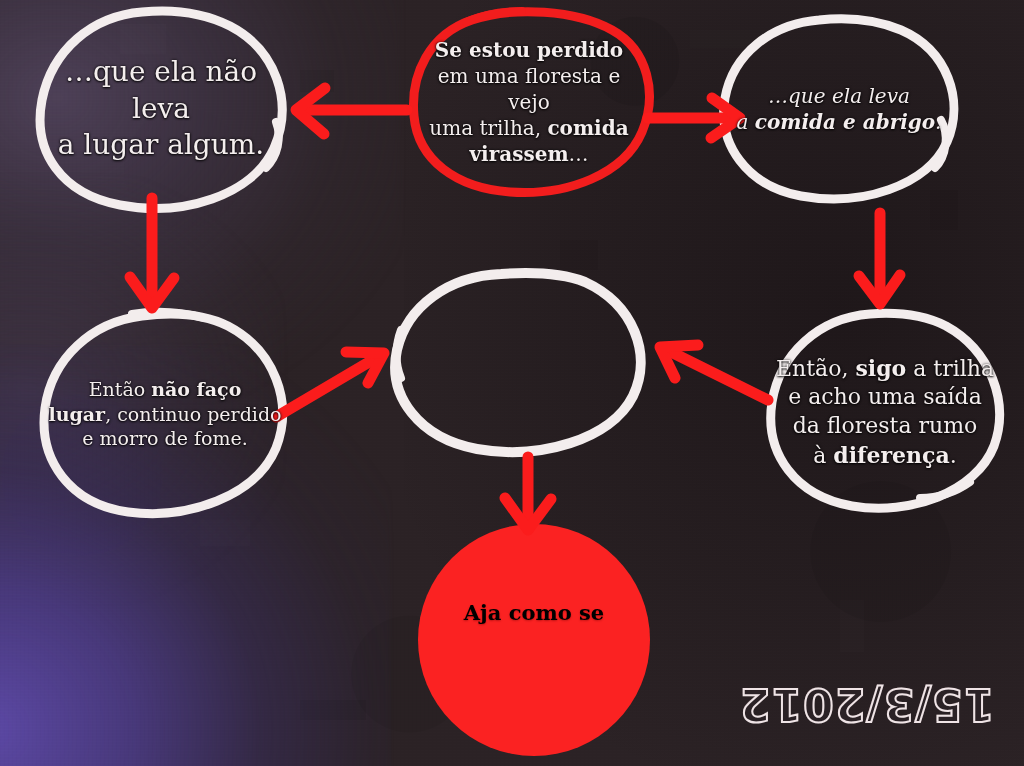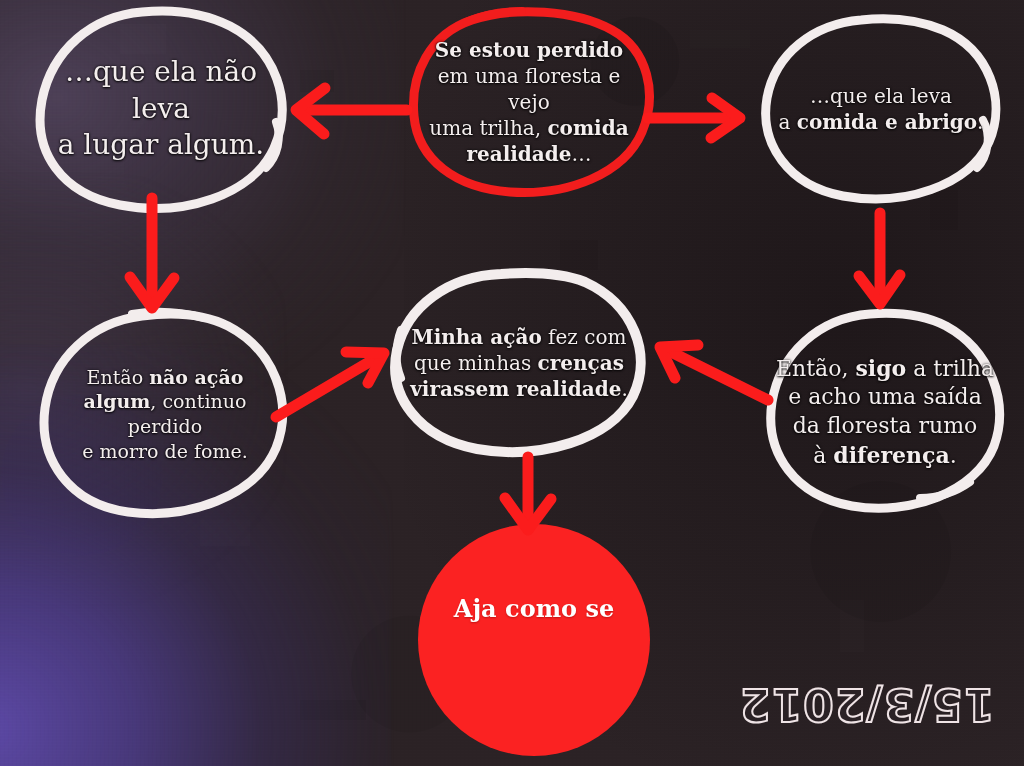--- a/index.html
+++ b/index.html
@@ -147,24 +147,24 @@
   
   #b-action {
     position: absolute;
     border-radius: 50%;
     background: #fb2222;
     display: flex;
     align-items: center;
     justify-content: center;
   }
   #b-action .txt {
-    font-size: 24px;
+    font-size: 21px;
     font-weight: 700;
     line-height: 1.28;
-    color: #ffffff;
+    color: #000000;
     text-align: center;
     text-shadow: 0 1px 2px rgba(120,0,0,0.45);
   }
 
   
   #arrows {
     position: absolute;
     inset: 0;
     width: 1024px;
     height: 766px;
@@ -248,61 +248,60 @@
     </g>
   </svg>
 
   <div class="bubble" id="b-center-top" style="left:404px; top:8px; width:250px; height:188px;">
     <svg class="ring" viewBox="0 0 250 188" preserveAspectRatio="none">
       <path d="M 68 12 C 26 26, 6 66, 10 108 C 14 152, 52 180, 106 184
                C 164 188, 220 166, 238 124 C 254 86, 244 42, 208 22
                C 172 2, 110 -2, 68 12 Z" fill="none" stroke="#f21d1d" stroke-width="9" stroke-linecap="round"></path>
       <path d="M 62 14 C 80 6, 100 3, 118 3" fill="none" stroke="#f21d1d" stroke-width="8" stroke-linecap="round"></path>
     </svg>
-    <div class="txt"><b>Se estou perdido</b><br>em uma floresta e vejo<br>uma trilha, <b>comida</b><br><b>realidade</b>…</div>
+    <div class="txt"><b>Se estou perdido</b><br>em uma floresta e vejo<br>uma trilha, <b>comida</b><br><b>virassem</b>…</div>
   </div>
 
   <div class="bubble" id="b-topleft" style="left:30px; top:6px; width:262px; height:206px;">
     <svg class="ring" viewBox="0 0 262 206" preserveAspectRatio="none">
       <path d="M 112 6 C 62 10, 22 44, 12 94 C 2 146, 32 188, 90 199
                C 152 211, 222 190, 244 142 C 264 96, 246 44, 200 20
                C 174 7, 142 3, 112 6 Z" fill="none" stroke="#f3eded" stroke-width="9" stroke-linecap="round"></path>
       <path d="M 246 116 C 252 132, 248 150, 236 162" fill="none" stroke="#f3eded" stroke-width="8" stroke-linecap="round"></path>
     </svg>
     <div class="txt">…que ela não leva<br>a lugar algum.</div>
   </div>
 
-  <div class="bubble" id="b-topright" style="left:757px; top:14px; width:248px; height:190px;">
+  <div class="bubble" id="b-topright" style="left:715px; top:14px; width:248px; height:190px;font-style:italic;">
     <svg class="ring" viewBox="0 0 248 190" preserveAspectRatio="none">
       <path d="M 104 6 C 56 10, 18 40, 10 84 C 2 130, 32 172, 86 182
                C 146 193, 212 172, 232 128 C 250 86, 232 36, 186 16
                C 162 6, 132 3, 104 6 Z" fill="none" stroke="#f3eded" stroke-width="9" stroke-linecap="round"></path>
       <path d="M 226 106 C 234 120, 232 142, 220 154" fill="none" stroke="#f3eded" stroke-width="8" stroke-linecap="round"></path>
     </svg>
     <div class="txt">…que ela leva<br>a <b>comida e abrigo</b>.</div>
   </div>
 
   <div class="bubble" id="b-left" style="left:36px; top:308px; width:258px; height:212px;">
     <svg class="ring" viewBox="0 0 258 212" preserveAspectRatio="none">
       <path d="M 106 8 C 56 14, 16 50, 9 100 C 2 152, 34 196, 92 204
                C 152 212, 220 188, 240 140 C 258 94, 238 42, 192 18
                C 166 5, 136 4, 106 8 Z" fill="none" stroke="#f3eded" stroke-width="9" stroke-linecap="round"></path>
       <path d="M 96 6 C 120 2, 146 4, 168 10" fill="none" stroke="#f3eded" stroke-width="8" stroke-linecap="round"></path>
     </svg>
-    <div class="txt">Então <b>não ação</b><br><b>algum</b>, continuo perdido<br>e morro de fome.</div>
+    <div class="txt">Então <b>não faço</b><br><b>lugar</b>, continuo perdido<br>e morro de fome.</div>
   </div>
 
   <div class="bubble" id="b-middle" style="left:385px; top:268px; width:268px; height:190px;">
     <svg class="ring" viewBox="0 0 268 190" preserveAspectRatio="none">
       <path d="M 116 6 C 64 8, 22 38, 12 82 C 2 128, 34 170, 92 181
                C 154 192, 226 172, 248 128 C 268 86, 248 36, 200 14
                C 174 4, 144 4, 116 6 Z" fill="none" stroke="#f3eded" stroke-width="10" stroke-linecap="round"></path>
       <path d="M 16 62 C 10 78, 10 96, 16 110" fill="none" stroke="#f3eded" stroke-width="8" stroke-linecap="round"></path>
     </svg>
-    <div class="txt"><b>Minha ação</b> fez com<br>que minhas <b>crenças</b><br><b>virassem realidade</b>.</div>
   </div>
 
   <div class="bubble" id="b-right" style="left:760px; top:310px; width:250px; height:204px;">
     <svg class="ring" viewBox="0 0 250 204" preserveAspectRatio="none">
       <path d="M 110 4 C 58 8, 20 44, 12 92 C 4 144, 36 186, 92 196
                C 150 206, 216 182, 234 136 C 250 92, 230 40, 186 16
                C 162 4, 136 2, 110 4 Z" fill="none" stroke="#f3eded" stroke-width="9" stroke-linecap="round"></path>
       <path d="M 160 188 C 178 188, 196 182, 210 172" fill="none" stroke="#f3eded" stroke-width="8" stroke-linecap="round"></path>
     </svg>
     <div class="txt">Então, <b>sigo</b> a trilha<br>e acho uma saída<br>da floresta rumo<br>à <b>diferença</b>.</div>

